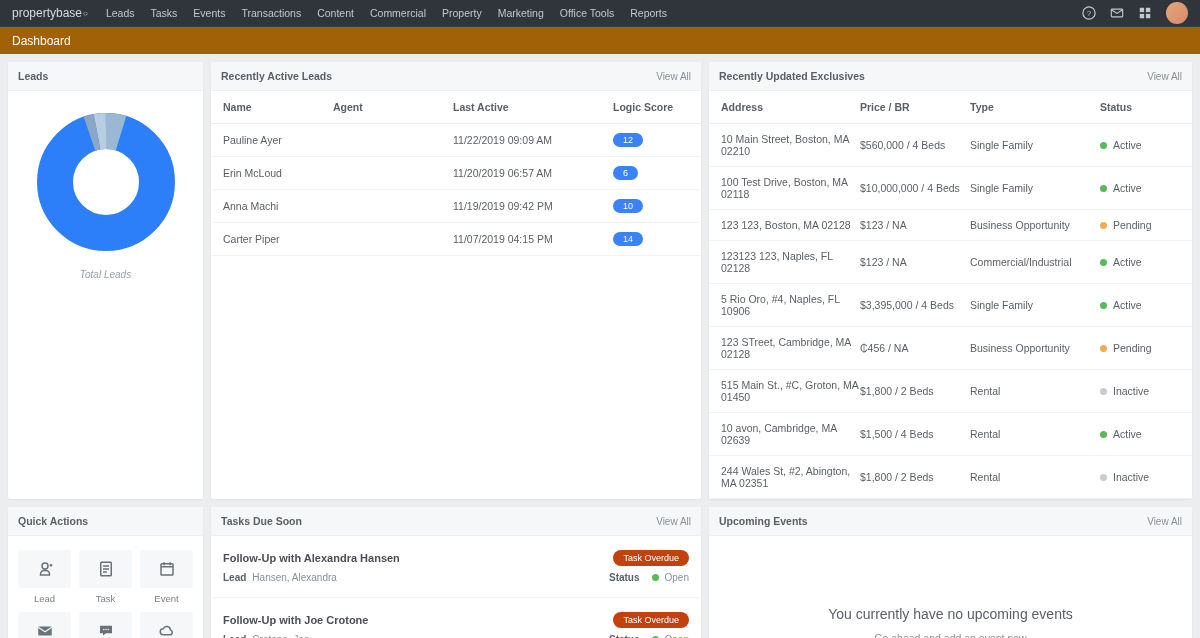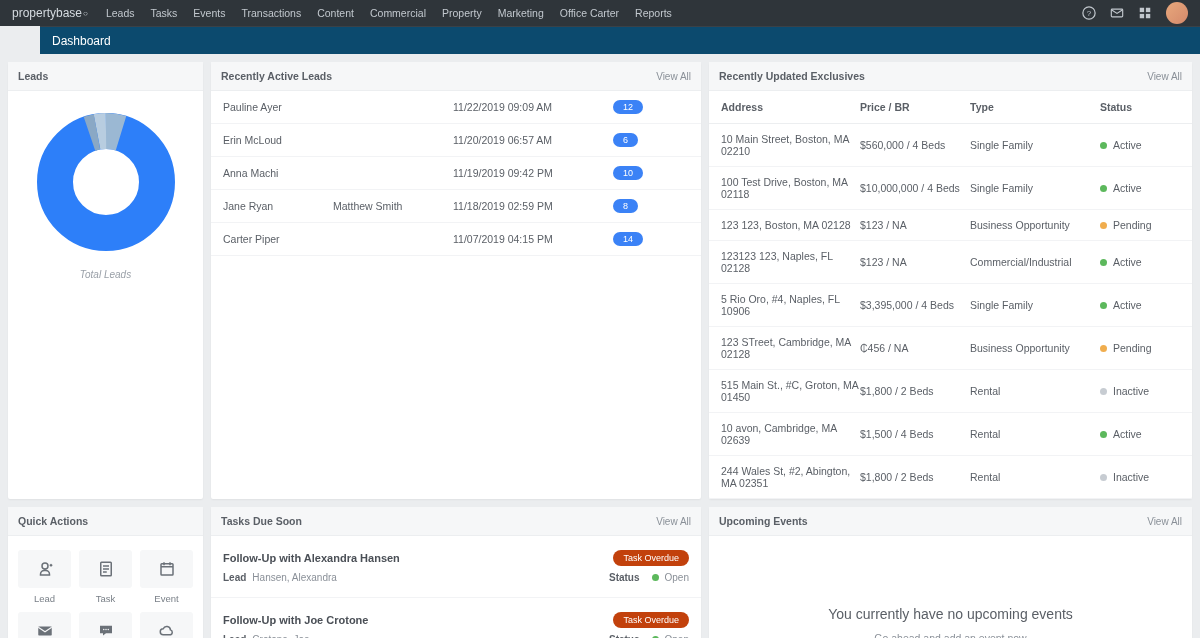--- a/index.html
+++ b/index.html
@@ -5,21 +5,21 @@
 * { margin: 0; padding: 0; box-sizing: border-box; }
 body { font-family: -apple-system, BlinkMacSystemFont, "Segoe UI", Arial, sans-serif; background: #ebedef; font-size: 11px; color: #333; }
 .topnav { background: #2f353a; height: 26px; display: flex; align-items: center; padding: 0 12px; color: #c2c8ce; }
 .brand { font-size: 12px; font-weight: 500; display: flex; align-items: center; margin-right: 18px; color: #d5dbe0; }
 .brand sup { font-size: 8px; margin-left: 1px; }
 .nav-items { display: flex; gap: 16px; flex: 1; }
 .nav-item { font-size: 10.5px; cursor: pointer; color: #c2c8ce; }
 .nav-right { display: flex; align-items: center; gap: 14px; }
 .nav-icon { width: 14px; height: 14px; display: flex; align-items: center; justify-content: center; cursor: pointer; color: #c2c8ce; }
 .avatar { width: 22px; height: 22px; border-radius: 50%; background: linear-gradient(135deg,#e8a87c,#d4896b); cursor: pointer; }
-.subheader { background: #0c4a6e; height: 28px; display: flex; align-items: center; padding: 0 12px; border-top: 1px solid #3a4147; margin-left: 40px; }
+.subheader { background: #a16207; height: 28px; display: flex; align-items: center; padding: 0 12px; border-top: 1px solid #3a4147; }
 .subheader-title { color: #fff; font-size: 12px; font-weight: 500; }
 .content { padding: 8px; display: grid; grid-template-columns: 195px 490px 1fr; gap: 8px; }
 .panel { background: #fff; border-radius: 2px; box-shadow: 0 1px 2px rgba(0,0,0,0.05); }
 .panel-header { background: #f6f7f8; padding: 8px 10px; display: flex; justify-content: space-between; align-items: center; border-bottom: 1px solid #eceef0; }
 .panel-title { font-size: 10.5px; font-weight: 600; color: #5a5f66; }
 .view-all { font-size: 10px; color: #8a9098; cursor: pointer; }
 .panel-body { padding: 10px; }
 .leads-panel .panel-body { text-align: center; padding: 16px 10px 20px; }
 .donut-wrap { display: flex; justify-content: center; margin-bottom: 12px; }
 .leads-count { font-size: 22px; font-weight: 400; color: #4a4f56; margin-top: 6px; }
@@ -61,21 +61,21 @@
     </div>
   <div class="nav-items">
     <span class="nav-item">Leads</span>
     <span class="nav-item">Tasks</span>
     <span class="nav-item">Events</span>
     <span class="nav-item">Transactions</span>
     <span class="nav-item">Content</span>
     <span class="nav-item">Commercial</span>
     <span class="nav-item">Property</span>
     <span class="nav-item">Marketing</span>
-    <span class="nav-item">Office Carter</span>
+    <span class="nav-item">Office Tools</span>
     <span class="nav-item">Reports</span>
   </div>
   <div class="nav-right">
     <span class="nav-icon">
         <svg viewBox="0 0 16 16" fill="currentColor">
           <circle cx="8" cy="8" r="7" fill="none" stroke="currentColor" stroke-width="1.4"></circle>
           <text x="8" y="11.5" text-anchor="middle" font-size="9" fill="currentColor">?</text>
         </svg>
       </span>
     <span class="nav-icon">
@@ -117,44 +117,44 @@
       </div>
       <div class="leads-label">Total Leads</div>
     </div>
   </div>
 
   <div class="panel active-leads">
     <div class="panel-header">
       <span class="panel-title">Recently Active Leads</span>
       <span class="view-all">View All</span>
     </div>
+    <div class="table-head">
+      <span>Name</span>
+      <span>Agent</span>
+      <span>Last Active</span>
+      <span>Logic Score</span>
+    </div>
     <div id="al-rows">
         <div class="table-row">
           <span>Pauline Ayer</span>
           <span></span>
           <span>11/22/2019 09:09 AM</span>
           <span class="ls-cell"><span class="badge-blue">12</span></span>
         </div>
         <div class="table-row">
           <span>Erin McLoud</span>
           <span></span>
           <span>11/20/2019 06:57 AM</span>
           <span class="ls-cell"><span class="badge-blue">6</span></span>
         </div>
         <div class="table-row">
           <span>Anna Machi</span>
           <span></span>
           <span>11/19/2019 09:42 PM</span>
           <span class="ls-cell"><span class="badge-blue">10</span></span>
-        </div>
-        <div class="table-row">
-          <span>Jane Ryan</span>
-          <span>Matthew Smith</span>
-          <span>11/18/2019 02:59 PM</span>
-          <span class="ls-cell"><span class="badge-blue">8</span></span>
         </div>
         <div class="table-row">
           <span>Carter Piper</span>
           <span></span>
           <span>11/07/2019 04:15 PM</span>
           <span class="ls-cell"><span class="badge-blue">14</span></span>
         </div>
       </div>
   </div>
 

